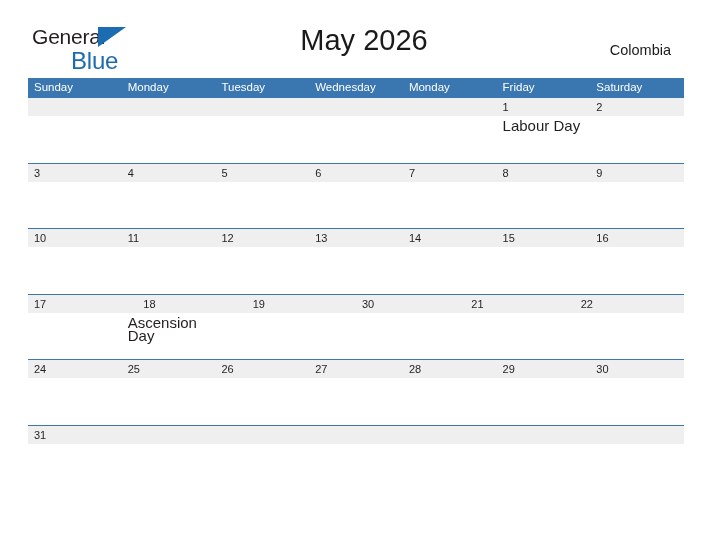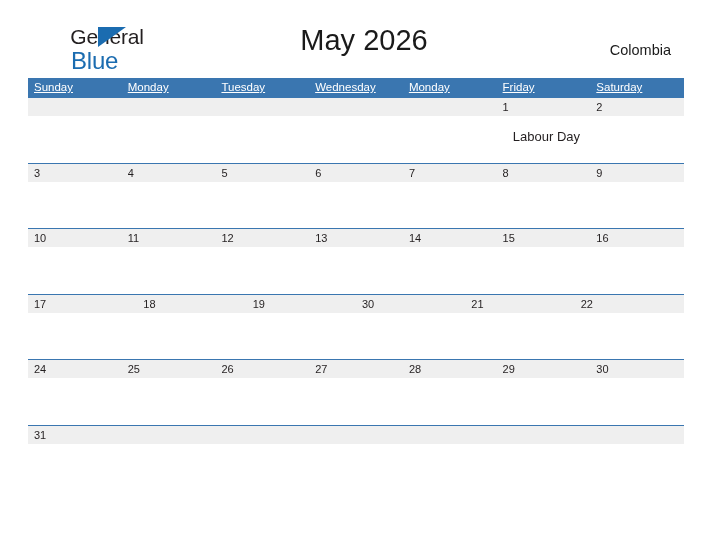--- a/index.html
+++ b/index.html
@@ -30,21 +30,20 @@
     top: 4px;
     width: 150px;
     height: 46px;
     line-height: 1;
     user-select: none;
   }
   .logo-row-top {
     position: relative;
     display: block;
     height: 24px;
-    text-align: center;
   }
   .logo-general {
     font-size: 21px;
     color: #231f20;
     letter-spacing: -0.2px;
     font-family: "Liberation Sans", sans-serif;
   }
   .logo-flag {
     position: absolute;
     left: 66px;
@@ -99,21 +98,20 @@
   .weekday-cell {
     flex: 1 1 0;
     color: #ffffff;
     font-size: 11.5px;
     line-height: 19px;
     padding-left: 6px;
     box-sizing: border-box;
     font-family: "Liberation Sans", sans-serif;
     white-space: nowrap;
     overflow: hidden;
-    text-decoration: underline;
   }
 
   .week-row {
     border-top: 1.5px solid #3a76b0;
     height: 65.5px;
     box-sizing: border-box;
     position: relative;
   }
   .week-row:first-of-type {
     border-top: none;
@@ -138,27 +136,26 @@
 
   .event-band {
     display: flex;
     height: 46px;
     background: #ffffff;
   }
   .event-cell {
     flex: 1 1 0;
     box-sizing: border-box;
     padding-left: 6px;
-    padding-top: 14px;
-    font-size: 13px;
+    padding-top: 3px;
+    font-size: 15px;
     line-height: 13px;
     color: #231f20;
     font-family: "Liberation Sans", sans-serif;
     overflow: hidden;
-    text-align: center;
   }
 </style>
 </head>
 <body>
 
 <div class="page-header">
 
   <div class="logo">
     <span class="logo-row-top">
       <span class="logo-general">General</span>
@@ -252,20 +249,21 @@
     <div class="date-band">
       <div class="day-cell">17</div>
       <div class="day-cell">18</div>
       <div class="day-cell">19</div>
       <div class="day-cell">30</div>
       <div class="day-cell">21</div>
       <div class="day-cell">22</div>
     </div>
     <div class="event-band">
       <div class="event-cell"></div>
+      <div class="event-cell">Ascension Day</div>
       <div class="event-cell"></div>
       <div class="event-cell"></div>
       <div class="event-cell"></div>
       <div class="event-cell"></div>
       <div class="event-cell"></div>
     </div>
   </div>
 
   <div class="week-row">
     <div class="date-band">

